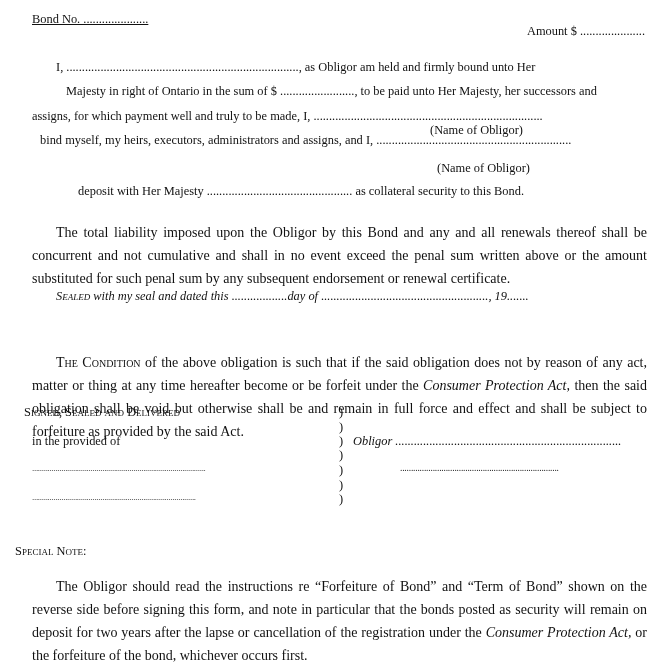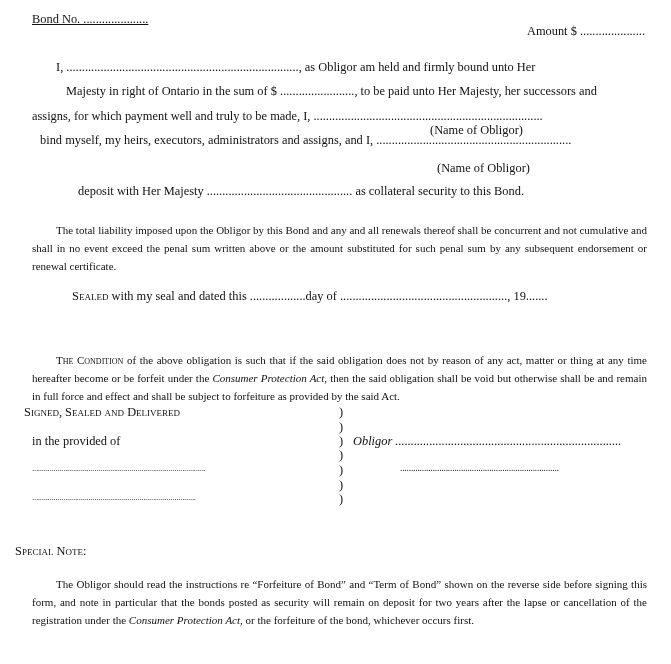--- a/index.html
+++ b/index.html
@@ -6,21 +6,21 @@
   body {
     width: 671px; height: 664px; position: relative; overflow: hidden;
     font-family: "Liberation Serif", "DejaVu Serif", serif;
     font-size: 12.4px; color: #111111;
   }
   .abs { position: absolute; white-space: nowrap; }
   .sc { font-variant: small-caps; }
   .it { font-style: italic; }
   .para {
     position: absolute; left: 32px; width: 615px;
-    text-align: justify; line-height: 18px; font-size: 11px;
+    text-align: justify; line-height: 23px; font-size: 14px;
   }
   .para .indent { display: inline-block; width: 24px; }
   .paren { position: absolute; left: 339px; }
 </style>
 </head>
 <body>
 
 <div>
 
   <div class="abs" style="left:32px; top:12px;text-decoration:underline;">Bond No. .....................</div>
@@ -31,21 +31,21 @@
   <div class="abs" style="left:32px; top:109px;">assigns, for which payment well and truly to be made, I, ..........................................................................</div>
   <div class="abs" style="left:430px; top:123px;">(Name of Obligor)</div>
   <div class="abs" style="left:32px; top:133px;padding-left:8px;">bind myself, my heirs, executors, administrators and assigns, and I, ...............................................................</div>
   <div class="abs" style="left:437px; top:161px;">(Name of Obligor)</div>
   <div class="abs" style="left:32px; top:184px;margin-left:46px;">deposit with Her Majesty ............................................... as collateral security to this Bond.</div>
 
   <div class="para" style="top:221px;">
     <span class="indent"></span><span>The total liability imposed upon the Obligor by this Bond and any and all renewals thereof shall be concurrent and not cumulative and shall in no event exceed the penal sum written above or the amount substituted for such penal sum by any subsequent endorsement or renewal certificate.</span>
   </div>
 
-  <div class="abs" style="left:72px; top:289px;">
+  <div class="abs" style="left:56px; top:289px;font-style:italic;">
     <span class="sc">Sealed</span><span> with my seal and dated this ..................day of ......................................................, 19.......</span>
   </div>
 
   <div class="para" style="top:351px;">
     <span class="indent"></span><span class="sc">The Condition</span><span> of the above obligation is such that if the said obligation does not by reason of any act, matter or thing at any time hereafter become or be forfeit under the </span><span class="it">Consumer Protection Act,</span><span> then the said obligation shall be void but otherwise shall be and remain in full force and effect and shall be subject to forfeiture as provided by the said Act.</span>
   </div>
 
   <div class="abs sc" style="left:24px; top:405px;">Signed, Sealed and Delivered</div>
   <div class="abs" style="left:32px; top:434px;">in the provided of</div>
   <div class="abs" style="left:32px; top:463px; font-size:9px; letter-spacing:-0.3px;">.........................................................................................</div>

